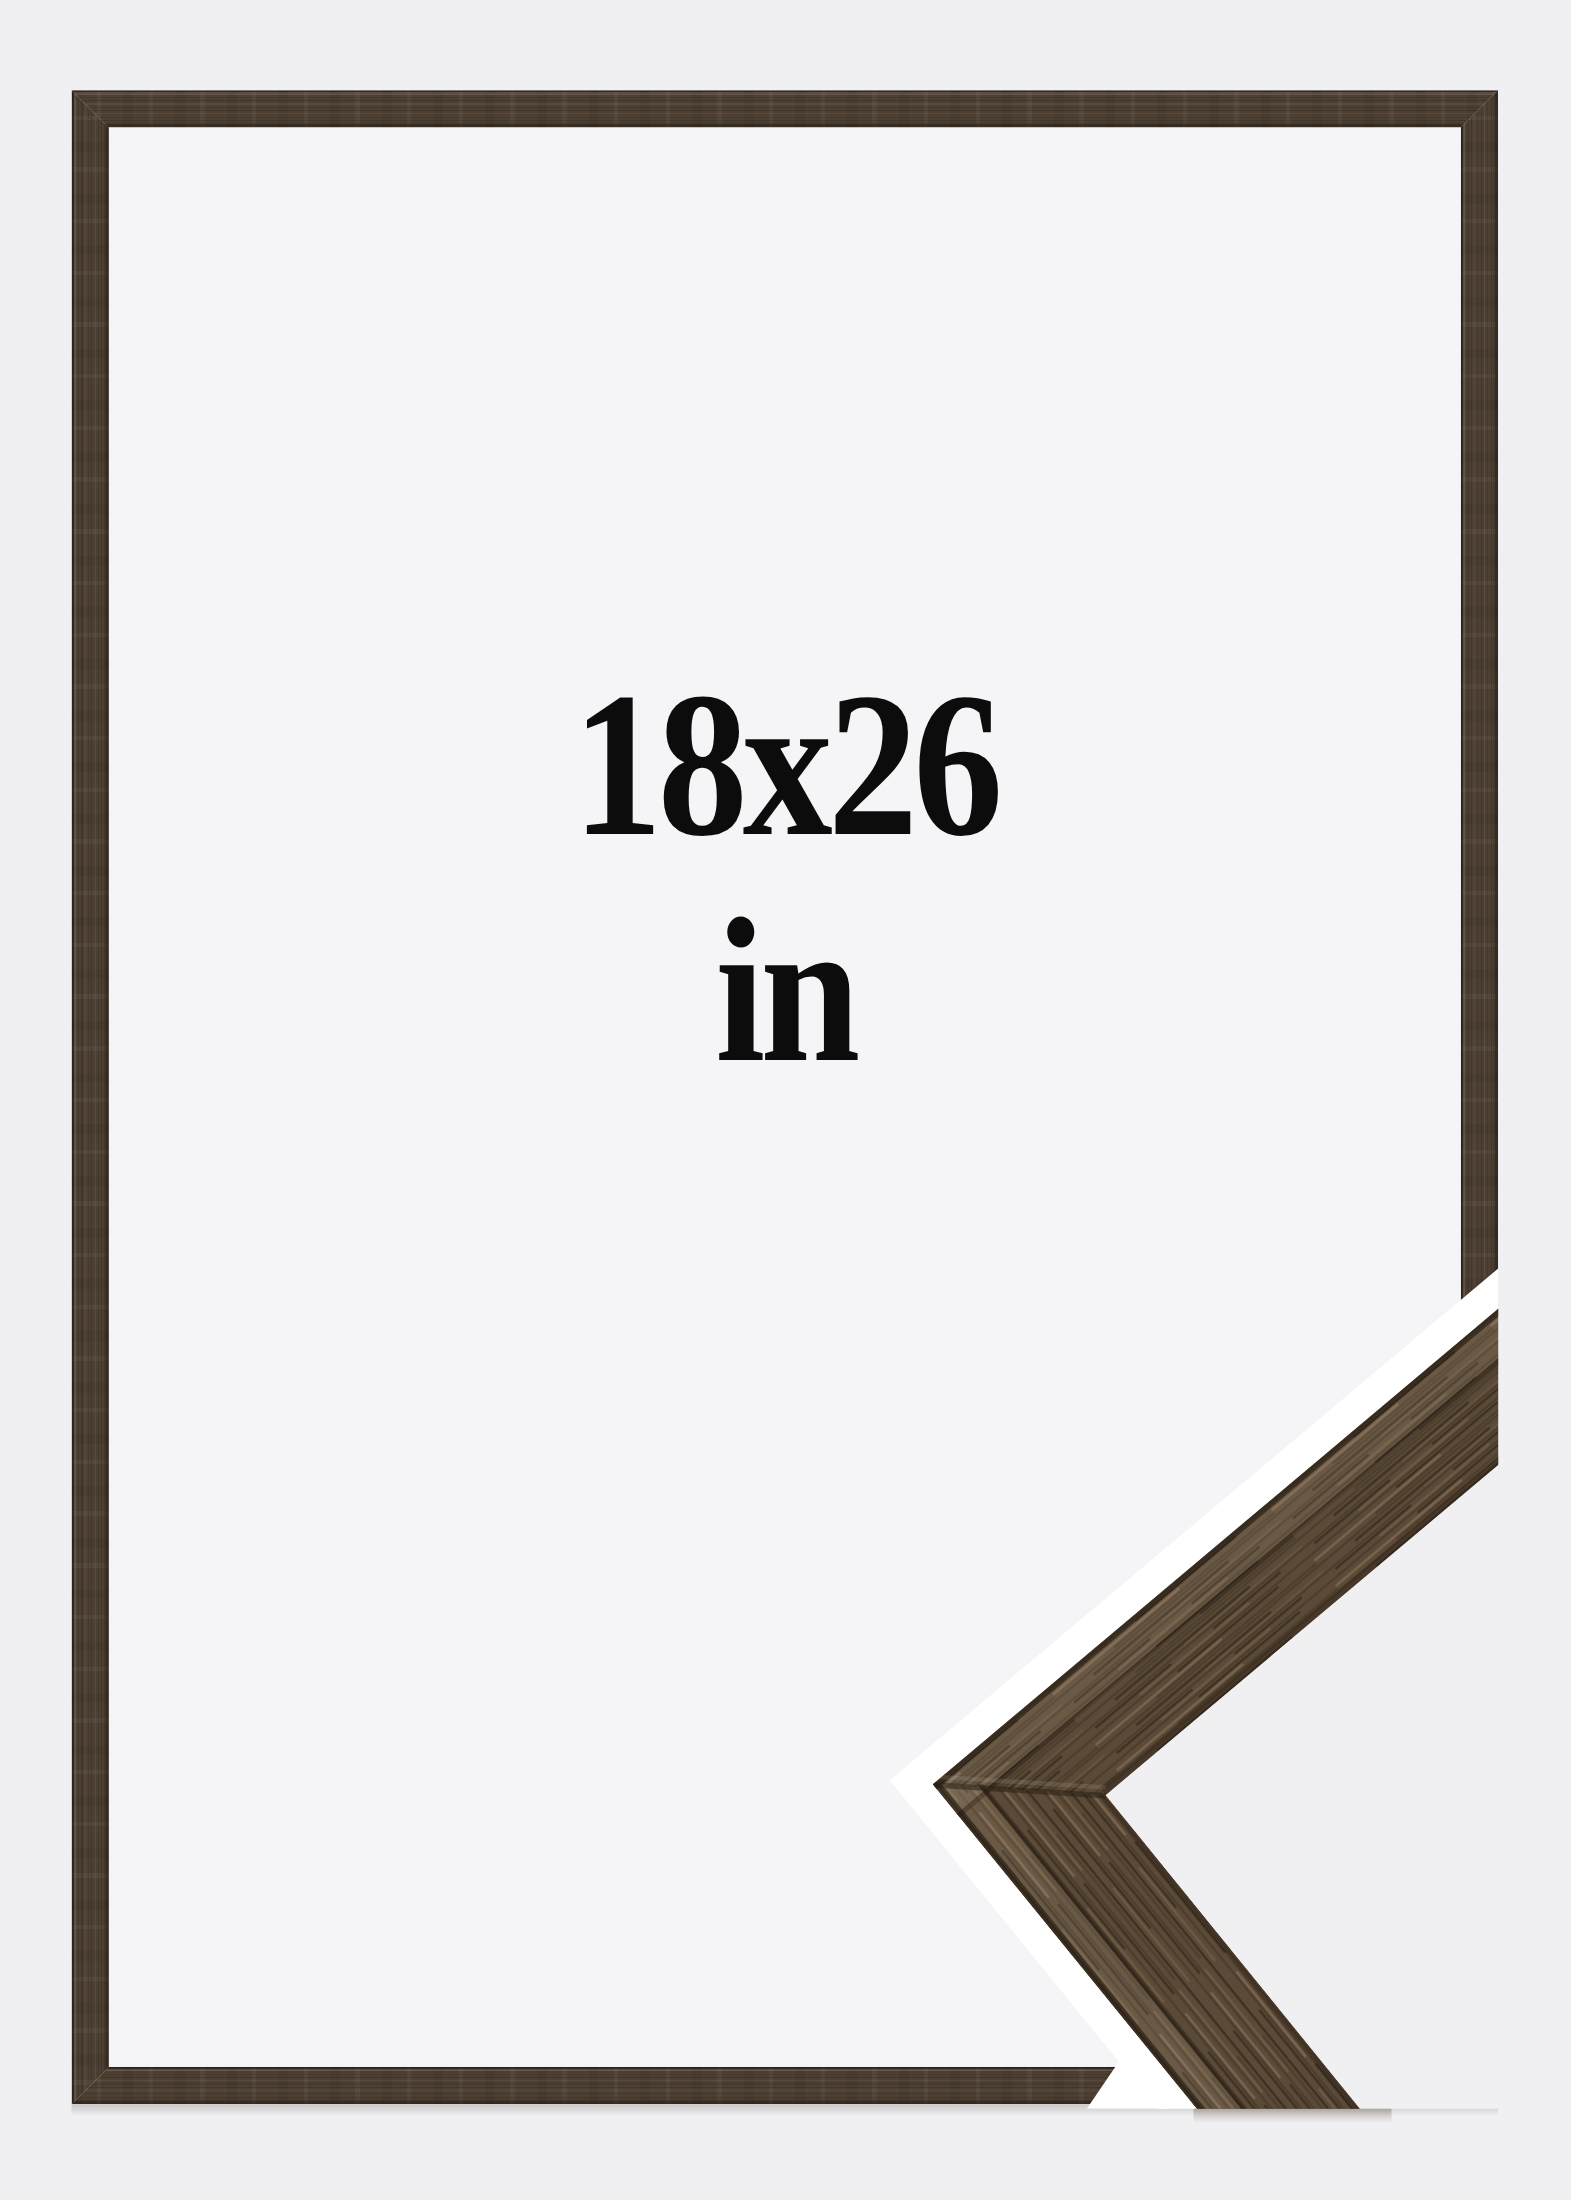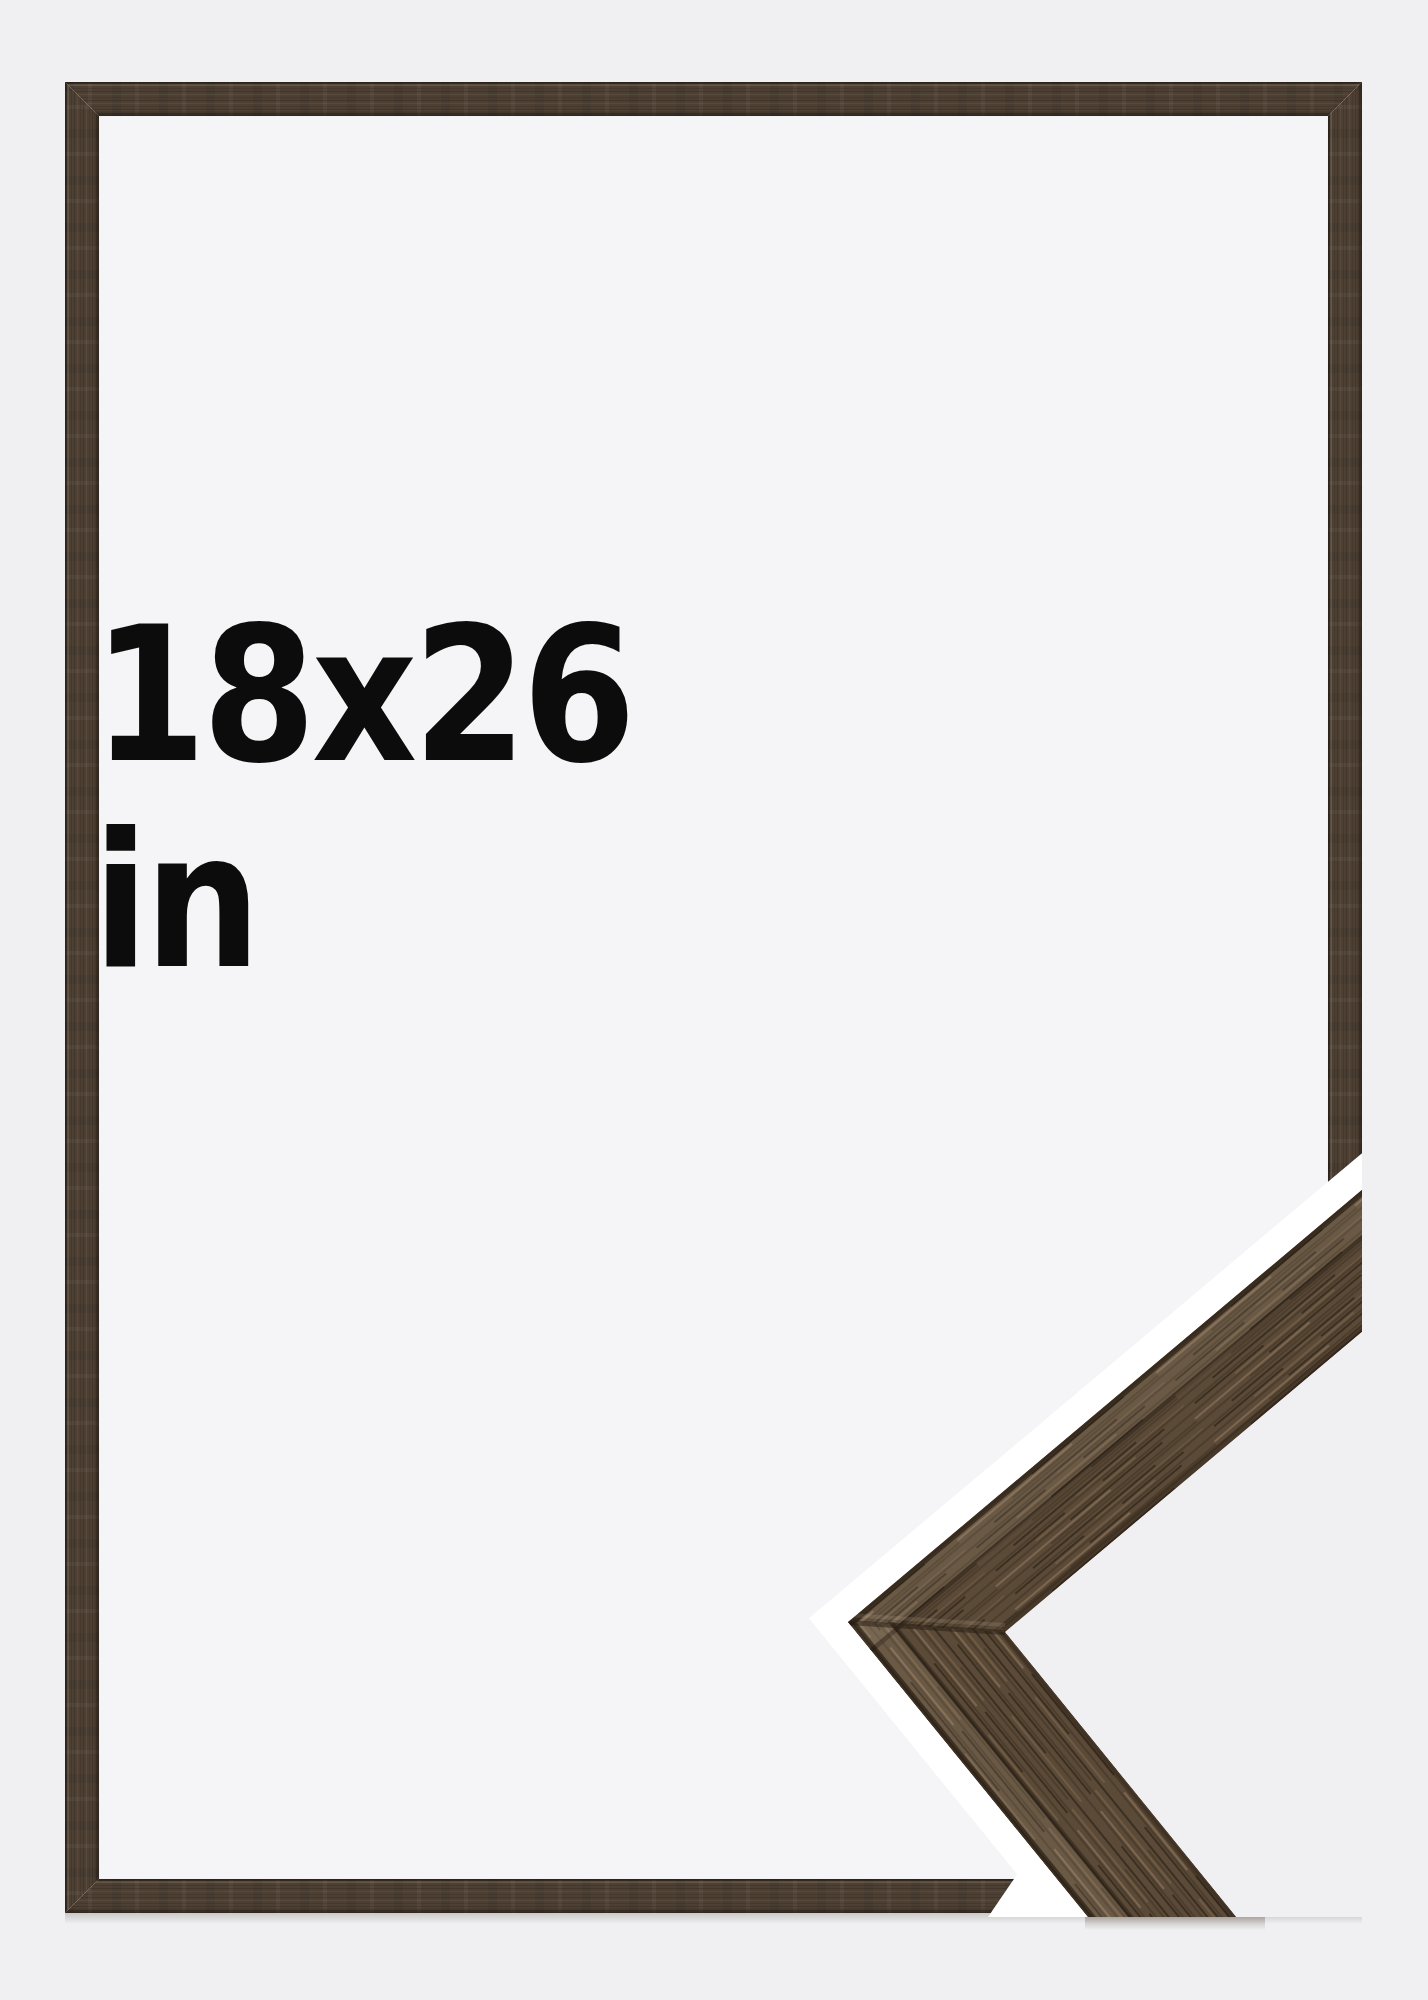--- a/index.html
+++ b/index.html
@@ -42,22 +42,22 @@
     clip-path:polygon(0 0,100% 34px,100% calc(100% - 34px),0 100%);}
   .bar.right{right:0;top:0;width:34px;height:100%;
     clip-path:polygon(100% 0,100% 100%,0 calc(100% - 34px),0 34px);}
   .frame-shadow{
     position:absolute;left:65px;top:1913px;width:1297px;height:11px;
     background:linear-gradient(180deg, rgba(96,88,78,.26), rgba(96,88,78,0));
   }
   
   .size-text{
     position:absolute;left:0;top:592px;width:1428px;
-    text-align:left;color:var(--text,#0c0c0c);
-    font-size:188px;font-weight:700;line-height:206px;letter-spacing:-5px;
+    text-align:center;color:var(--text,#0c0c0c);
+    font-size:188px;font-weight:700;line-height:206px;letter-spacing:-5px;font-family:Liberation Serif, serif;
   }
   .size-text .line{display:block;transform:scaleX(.87);}
   
   .detail-svg{position:absolute;left:0;top:0;width:1428px;height:2000px;}
 </style>
 </head>
 <body>
 
 <div id="canvas">
 

